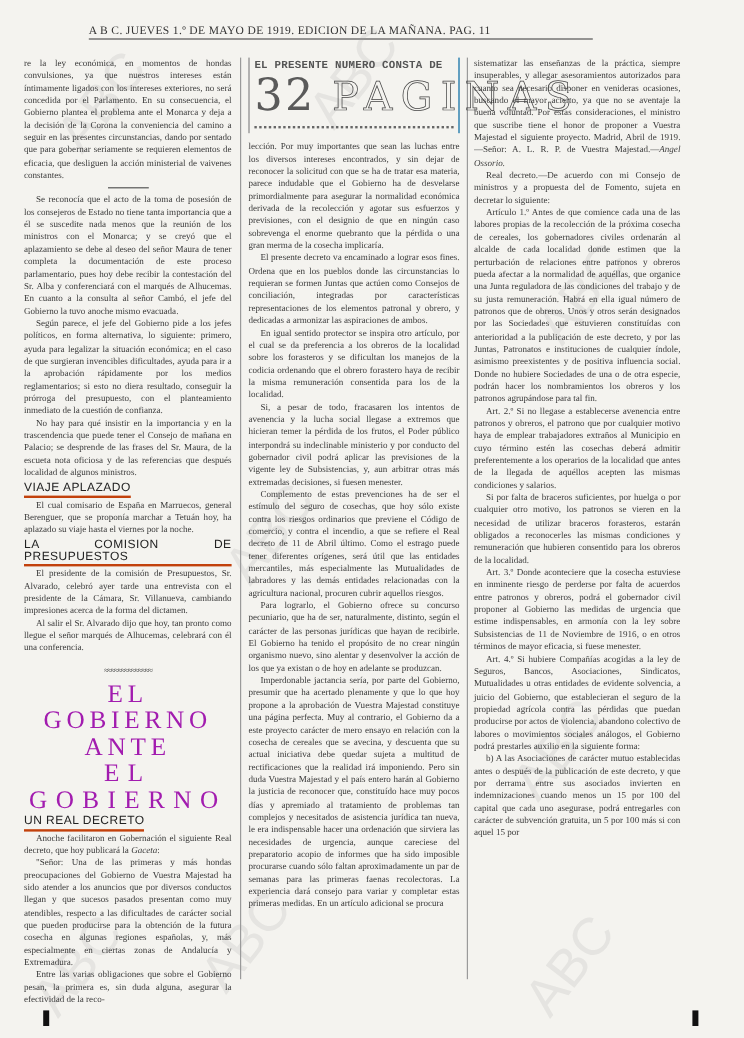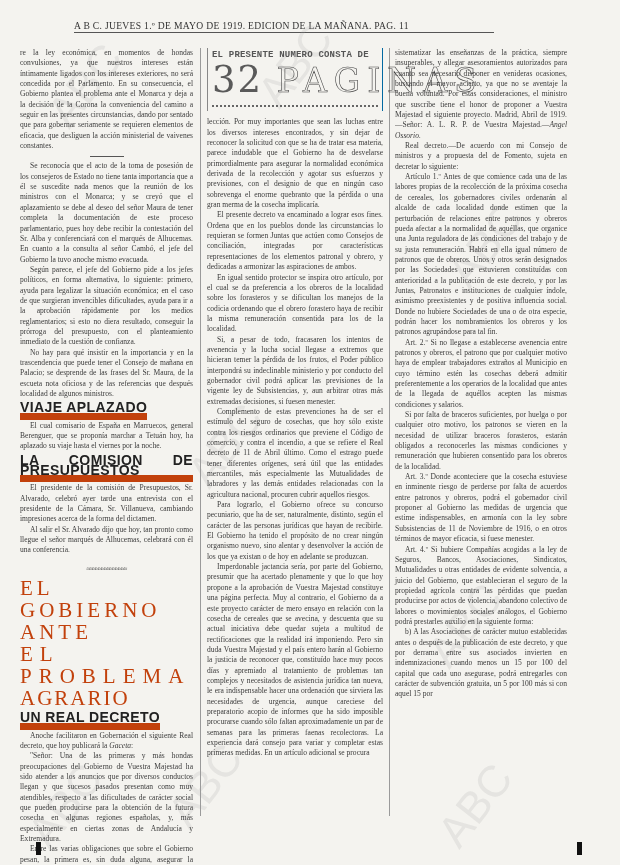--- a/index.html
+++ b/index.html
@@ -23,27 +23,27 @@
   }
   .col p { margin: 0; text-indent: 10px; }
   .col p.noindent { text-indent: 0; }
   .col1 { left: 20px; width: 173px; }
   .col2 { left: 207px; width: 176px; }
   .col3 { left: 395px; width: 172px; }
   .rule-v { position: absolute; top: 48px; width: 1px; background: #9a9a9a; }
   .sep { width: 34px; margin: 5px auto 4px auto; border-top: 1px solid #555; }
   .subhead {
     font-family: "Liberation Sans", "DejaVu Sans", sans-serif;
-    font-weight: bold; font-size: 14px; letter-spacing: 0.4px;
-    margin: 3px 0 1px 0; display: inline-block; border-bottom: 7px solid #c2410c; color: #222;
+    font-weight: normal; font-size: 10px; letter-spacing: 0.4px;
+    margin: 3px 0 1px 0; display: inline-block; border-bottom: 2px solid #c2410c; color: #222;
   }
   .ornament { text-align: center; font-size: 7px; letter-spacing: -1px; margin: 8px 0 3px; color: #444; }
   .bigtitle {
-    text-align: left; font-family: "Liberation Serif", serif;
-    font-size: 21px; line-height: 22px; letter-spacing: 4px; color: #c2410c; margin: 0;
+    text-align: center; font-family: "Liberation Serif", serif;
+    font-size: 21px; line-height: 22px; letter-spacing: 4px; color: #a21caf; margin: 0;
   }
   .bigtitle.t2 { letter-spacing: 7px; }
   .bigtitle.t3 { letter-spacing: 2px; }
   .banner {
     border-left: 1px solid #888; border-right: 1px solid #0369a1;
     padding: 2px 4px 4px 4px; margin-bottom: 6px;
   }
   .banner-top {
     font-family: "Liberation Mono", monospace; font-weight: bold;
     font-size: 9px; letter-spacing: 0.2px; color: #555; white-space: nowrap;
@@ -87,22 +87,21 @@
     <p>Se reconocía que el acto de la toma de posesión de los consejeros de Estado no tiene tanta importancia que a él se suscedite nada menos que la reunión de los ministros con el Monarca; y se creyó que el aplazamiento se debe al deseo del señor Maura de tener completa la documentación de este proceso parlamentario, pues hoy debe recibir la contestación del Sr. Alba y conferenciará con el marqués de Alhucemas. En cuanto a la consulta al señor Cambó, el jefe del Gobierno la tuvo anoche mismo evacuada.</p>
     <p>Según parece, el jefe del Gobierno pide a los jefes políticos, en forma alternativa, lo siguiente: primero, ayuda para legalizar la situación económica; en el caso de que surgieran invencibles dificultades, ayuda para ir a la aprobación rápidamente por los medios reglamentarios; si esto no diera resultado, conseguir la prórroga del presupuesto, con el planteamiento inmediato de la cuestión de confianza.</p>
     <p>No hay para qué insistir en la importancia y en la trascendencia que puede tener el Consejo de mañana en Palacio; se desprende de las frases del Sr. Maura, de la escueta nota oficiosa y de las referencias que después localidad de algunos ministros.</p>
     <div class="subhead">VIAJE APLAZADO</div>
     <p>El cual comisario de España en Marruecos, general Berenguer, que se proponía marchar a Tetuán hoy, ha aplazado su viaje hasta el viernes por la noche.</p>
     <div class="subhead">LA COMISION DE PRESUPUESTOS</div>
     <p>El presidente de la comisión de Presupuestos, Sr. Alvarado, celebró ayer tarde una entrevista con el presidente de la Cámara, Sr. Villanueva, cambiando impresiones acerca de la forma del dictamen.</p>
     <p>Al salir el Sr. Alvarado dijo que hoy, tan pronto como llegue el señor marqués de Alhucemas, celebrará con él una conferencia.</p>
     <div class="ornament">≈≈≈≈≈≈≈≈≈≈≈≈≈≈</div>
     <div class="bigtitle">EL GOBIERNO ANTE</div>
-    <div class="bigtitle t2">EL PROBLEMA</div>
-    <div class="bigtitle t3">AGRARIO</div>
+    <div class="bigtitle t2">EL GOBIERNO</div>
     <div class="subhead">UN REAL DECRETO</div>
     <p><span>Anoche facilitaron en Gobernación el siguiente Real decreto, que hoy publicará la</span> <span class="it">Gaceta</span><span>:</span></p>
     <p>"Señor: Una de las primeras y más hondas preocupaciones del Gobierno de Vuestra Majestad ha sido atender a los anuncios que por diversos conductos llegan y que sucesos pasados presentan como muy atendibles, respecto a las dificultades de carácter social que pueden producirse para la obtención de la futura cosecha en algunas regiones españolas, y, más especialmente en ciertas zonas de Andalucía y Extremadura.</p>
     <p>Entre las varias obligaciones que sobre el Gobierno pesan, la primera es, sin duda alguna, asegurar la efectividad de la reco-</p>
   </div>
 
   <div class="col col2">
     <div class="banner">
       <div class="banner-top">EL PRESENTE NUMERO CONSTA DE</div>
       <div class="banner-big">

